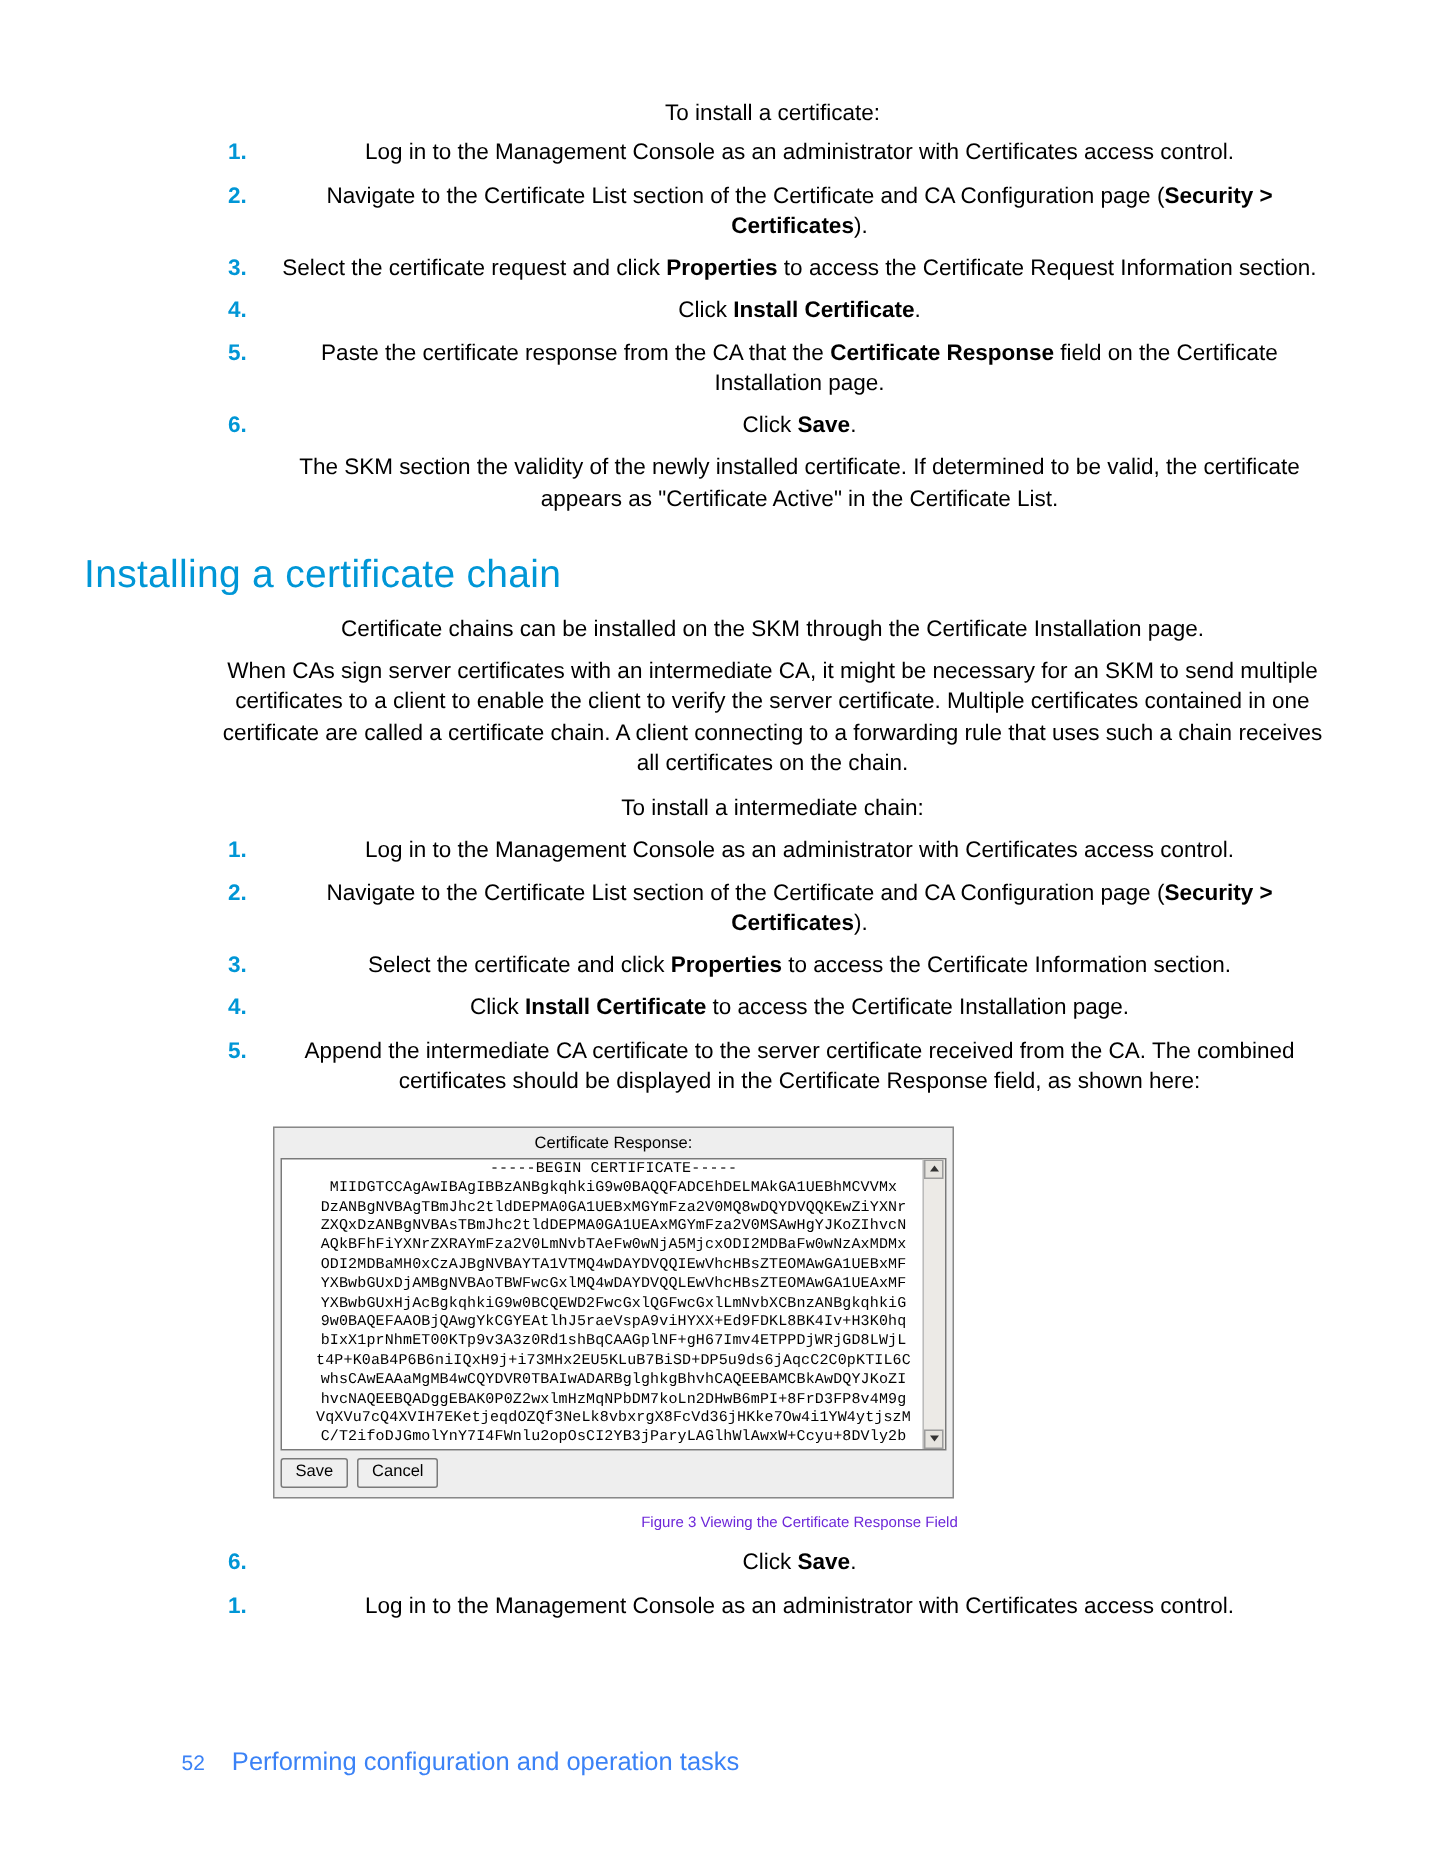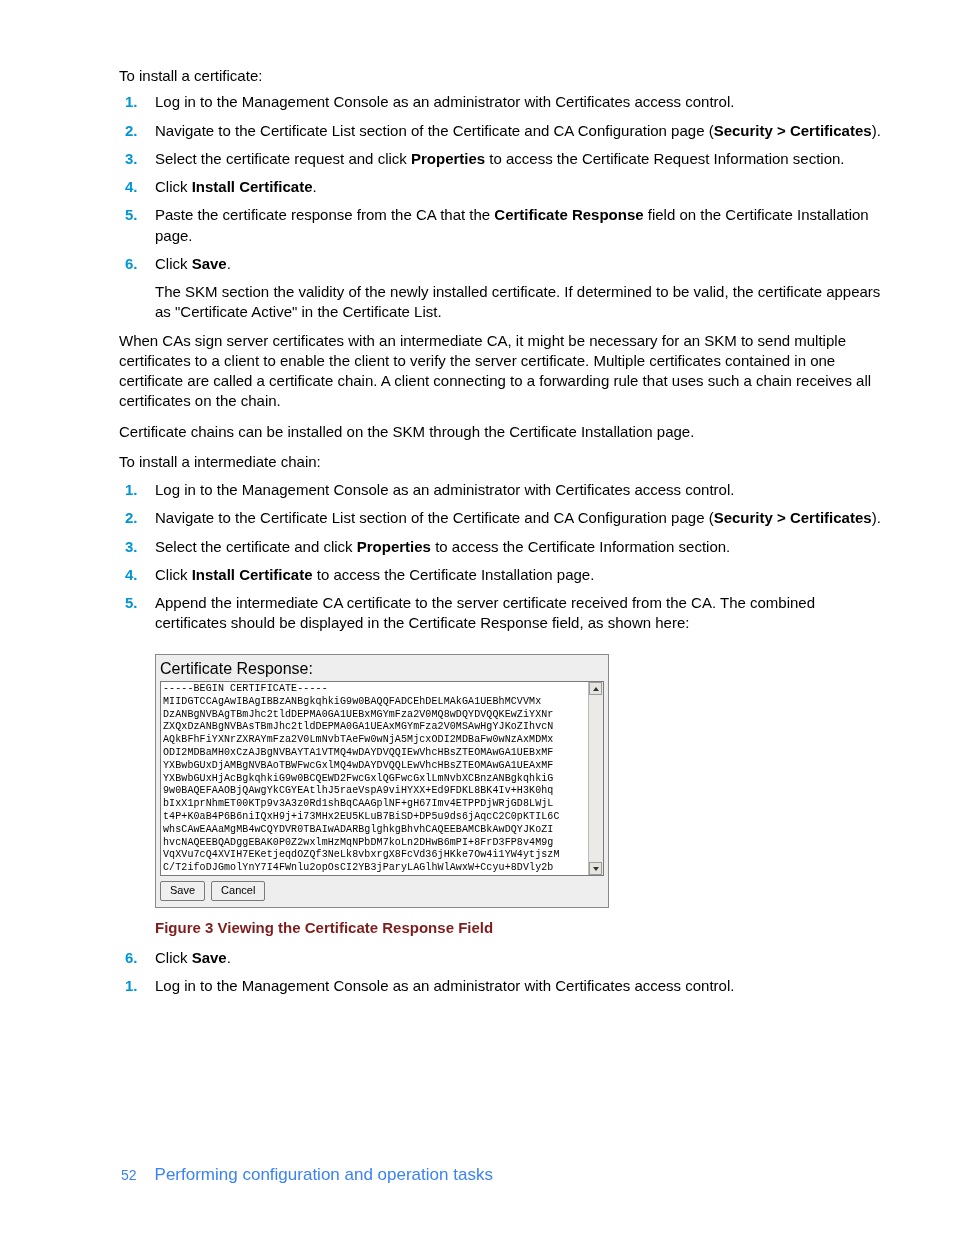--- a/index.html
+++ b/index.html
@@ -14,22 +14,23 @@
     line-height: 1.35;
   }
   .page {
     width: 954px;
     min-height: 1235px;
     padding: 60px 70px 40px 56px;
     box-sizing: border-box;
     position: relative;
   }
   .body-indent {
-    margin-left: 63px;
+    margin-left: 90px;
     margin-right: 0;
+    text-align: center;
   }
   p { margin: 0 0 8px 0; }
   .intro { margin-top: 6px; margin-bottom: 6px; }
   ol.steps {
     list-style: none;
     padding: 0;
     margin: 4px 0 8px 0;
     counter-reset: step;
   }
   ol.steps > li {
@@ -63,21 +64,21 @@
   }
   .cert-box {
     border: 1px solid #888;
     background: #eeeeee;
     width: 454px;
     padding: 3px 4px 6px 4px;
     box-sizing: border-box;
     font-family: Arial, Helvetica, sans-serif;
   }
   .cert-label {
-    font-size: 16px;
+    font-size: 11px;
     color: #000;
     margin-bottom: 2px;
   }
   .cert-ta-wrap {
     position: relative;
     width: 444px;
     height: 195px;
     background: #fff;
     border: 1px solid #7a7a7a;
     box-sizing: border-box;
@@ -121,23 +122,23 @@
   .btn-row { margin-top: 5px; display: flex; gap: 6px; }
   .ui-btn {
     font-family: Arial, Helvetica, sans-serif;
     font-size: 11px;
     padding: 1px 9px 2px 9px;
     background: #efefef;
     border: 1px solid #7a7a7a;
     border-radius: 2px;
   }
   .fig-caption {
-    color: #7f1d1d;
-    font-weight: bold;
-    font-size: 15px;
+    color: #6d28d9;
+    font-weight: normal;
+    font-size: 10px;
     margin: 10px 0 10px 0;
   }
   .footer {
     position: absolute;
     left: 56px;
     bottom: 48px;
     font-size: 13px;
     color: #3b82f6;
     display: flex;
     align-items: baseline;
@@ -168,24 +169,25 @@
       <li>
         <span>Paste the certificate response from the CA that the </span><b>Certificate Response</b><span> field on the Certificate Installation page.</span>
       </li>
       <li>
         <span>Click </span><b>Save</b><span>.</span>
         <p class="step-note">The SKM section the validity of the newly installed certificate. If determined to be valid, the certificate appears as "Certificate Active" in the Certificate List.</p>
       </li>
     </ol>
   </div>
 
+  <h2 class="section">Installing a certificate chain</h2>
 
   <div class="body-indent">
+    <p style="margin-top:10px;">Certificate chains can be installed on the SKM through the Certificate Installation page.</p>
     <p>When CAs sign server certificates with an intermediate CA, it might be necessary for an SKM to send multiple certificates to a client to enable the client to verify the server certificate. Multiple certificates contained in one certificate are called a certificate chain. A client connecting to a forwarding rule that uses such a chain receives all certificates on the chain.</p>
-    <p style="margin-top:10px;">Certificate chains can be installed on the SKM through the Certificate Installation page.</p>
     <p style="margin-top:10px;">To install a intermediate chain:</p>
 
     <ol class="steps">
       <li><span>Log in to the Management Console as an administrator with Certificates access control.</span></li>
       <li>
         <span>Navigate to the Certificate List section of the Certificate and CA Configuration page (</span><b>Security &gt; Certificates</b><span>).</span>
       </li>
       <li>
         <span>Select the certificate and click </span><b>Properties</b><span> to access the Certificate Information section.</span>
       </li>

